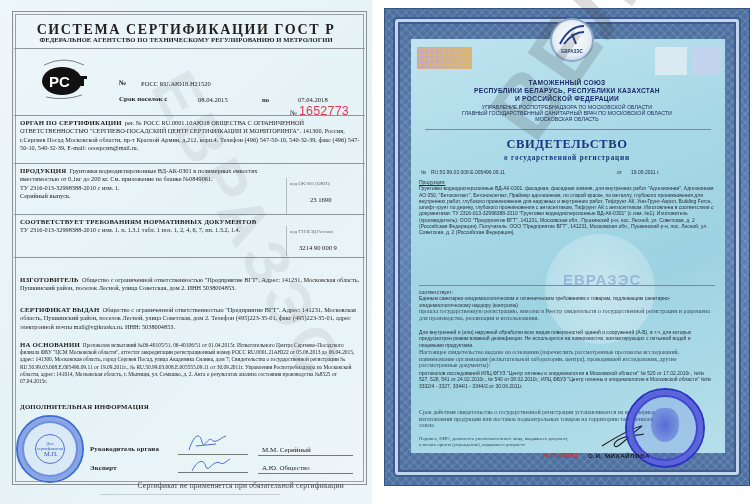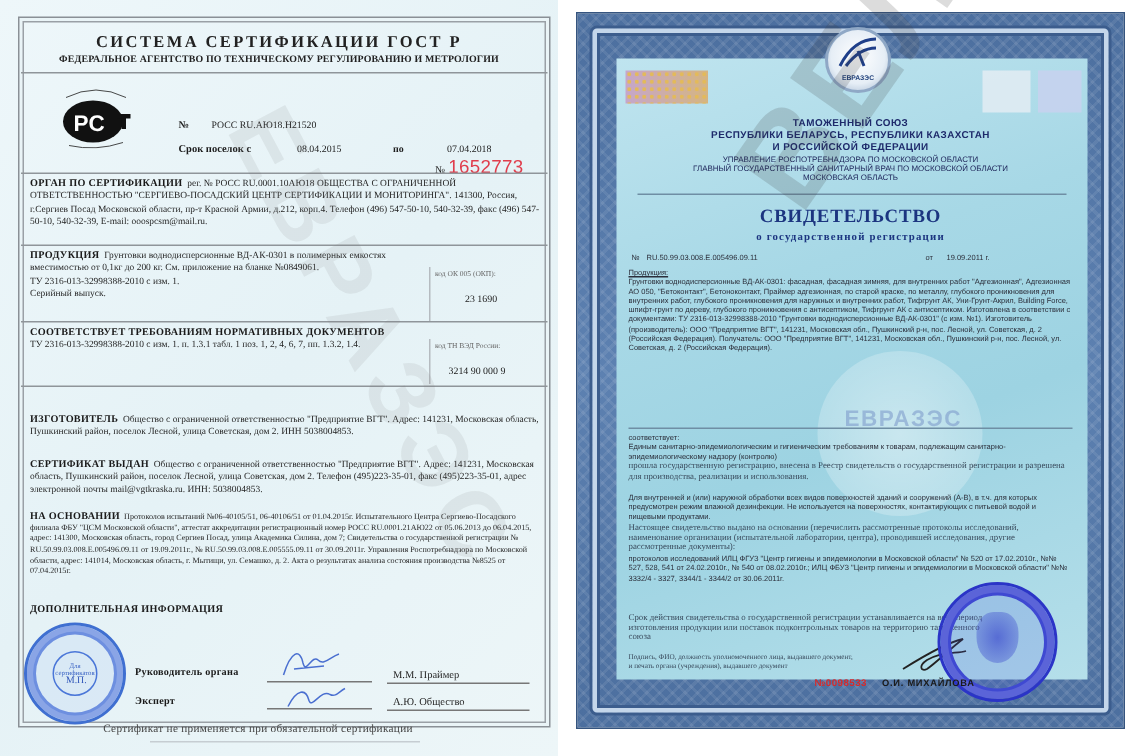--- a/index.html
+++ b/index.html
@@ -12,21 +12,21 @@
       background: linear-gradient(135deg, #eef7fa 0%, #e5f2f6 50%, #edf6f8 100%);
       overflow: hidden;
     }
     .cert-left .frame {
       position: absolute; left: 12px; top: 11px; width: 355px; height: 474px;
       border: 1px solid #8a9096;
       box-shadow: inset 0 0 0 2px #eaf4f7, inset 0 0 0 3px #9aa0a6;
     }
     .cl-system {
       position: absolute; left: 0; top: 22px; width: 372px; text-align: center;
-      font-weight: bold; font-size: 11px; letter-spacing: 1.6px; color: #222;
+      font-weight: bold; font-size: 14px; letter-spacing: 1.6px; color: #222;
     }
     .cl-agency {
       position: absolute; left: 0; top: 36px; width: 372px; text-align: center;
       font-weight: bold; font-size: 6.6px; letter-spacing: 0.1px; color: #222;
     }
     .cl-hr { position: absolute; left: 14px; width: 351px; height: 1px; background: #8f959a; }
     .cl-logo {
       position: absolute; left: 38px; top: 57px; width: 52px; height: 42px;
     }
     .cl-title {
@@ -57,21 +57,21 @@
       background: rgba(150,180,240,0.15);
     }
     .cl-stamp-inner {
       position: absolute; left: 17px; top: 17px; width: 30px; height: 30px; border-radius: 50%;
       border: 1px solid #4a76d8; text-align: center; font-size: 4.5px; color: #3a63c4; padding-top: 6px; line-height: 5px;
     }
     .cl-mp { position: absolute; left: 44px; top: 450px; font-size: 6.5px; color: #2f55b8; }
     .cl-sig-line { position: absolute; height: 1px; background: #777; }
     .cl-signature { position: absolute; }
     .cl-footer-note {
-      position: absolute; left: 0; top: 481px; width: 344px; text-align: center;
+      position: absolute; left: 0; top: 481px; width: 344px; text-align: right;
       font-size: 7.5px; color: #444; letter-spacing: 0.2px;
     }
     .cl-tiny { position: absolute; left: 100px; top: 494px; width: 180px; height: 1px; background: #c6cdd2; }
     .watermark-left {
       position: absolute; left: 200px; top: 60px; font-family: "Liberation Sans", sans-serif;
       font-size: 62px; font-weight: bold; color: rgba(120,120,120,0.12); transform: rotate(62deg);
       transform-origin: left top; letter-spacing: 6px; white-space: nowrap;
     }
 
     
@@ -236,21 +236,21 @@
   <div class="cl-mp">М.П.</div>
 
   <div class="cl-block" style="top:445px; left:90px;">
     <b>Руководитель органа</b>
   </div>
   <div class="cl-sig-line" style="left:178px; top:454px; width:70px;"></div>
   <svg class="cl-signature" style="left:186px; top:430px;" width="46" height="24" viewBox="0 0 46 24">
     <path d="M3 20 C8 4 14 2 16 12 C18 20 22 6 26 10 C30 14 34 8 40 6 M10 16 L30 14" fill="none" stroke="#4a6fd0" stroke-width="1"></path>
   </svg>
   <div class="cl-block" style="top:446px; left:262px; font-size:7px;">
-    <span>М.М. Праймер</span>
+    <span>М.М. Серийный</span>
   </div>
   <div class="cl-sig-line" style="left:258px; top:455px; width:95px;"></div>
 
   <div class="cl-block" style="top:464px; left:90px;">
     <b>Эксперт</b>
   </div>
   <div class="cl-sig-line" style="left:178px; top:472px; width:70px;"></div>
   <svg class="cl-signature" style="left:188px; top:455px;" width="44" height="20" viewBox="0 0 44 20">
     <path d="M4 16 C10 4 16 4 18 12 C20 18 26 4 32 8 C36 10 38 6 42 4" fill="none" stroke="#4a6fd0" stroke-width="1"></path>
   </svg>

